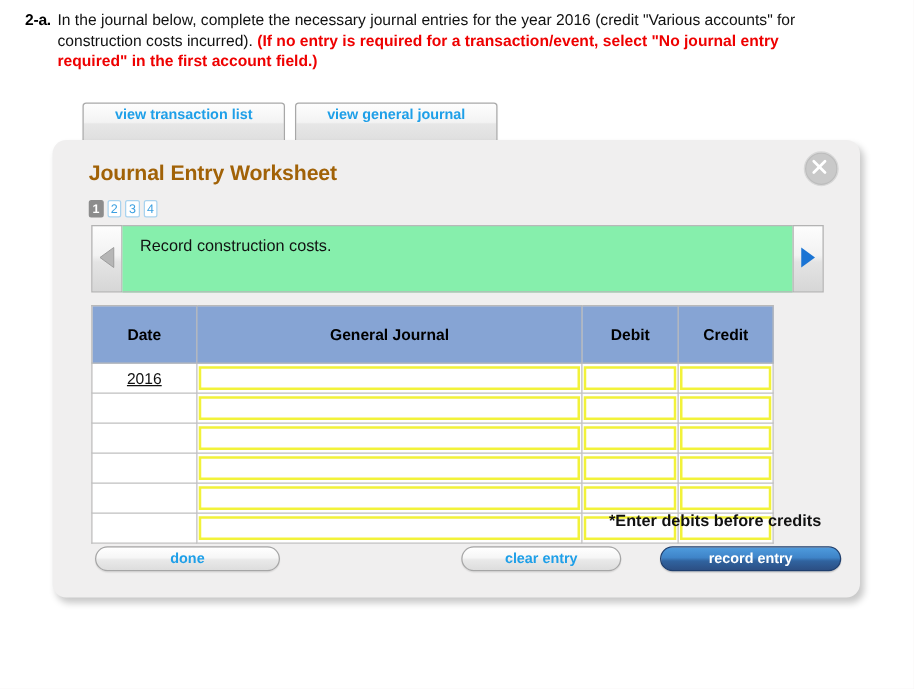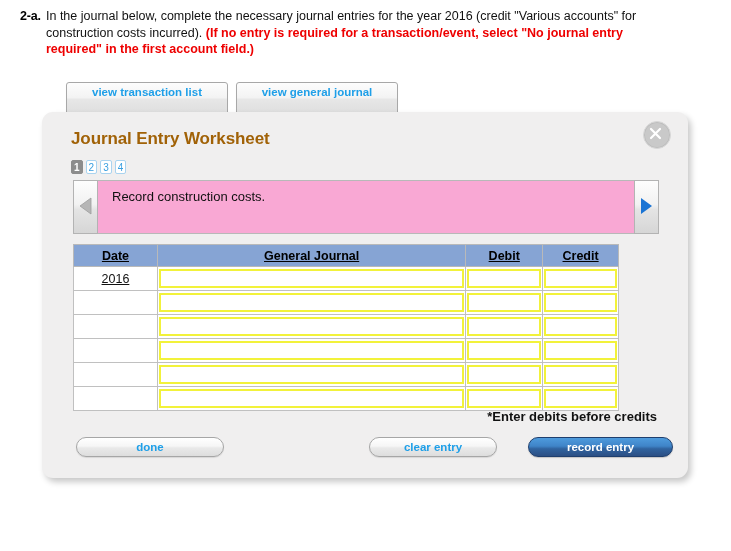--- a/index.html
+++ b/index.html
@@ -157,21 +157,21 @@
     border: 1px solid #b3b3b3;
     background: linear-gradient(to bottom, #fdfdfd 0%, #f2f2f2 45%, #e4e4e4 55%, #d6d6d6 100%);
     box-sizing: border-box;
     display: flex;
     align-items: center;
     justify-content: center;
     cursor: pointer;
   }
   #instruction-box {
     flex: 1 1 auto;
-    background: #f9a8d4;
+    background: #86efac;
     border: 1px solid #b8b8b8;
     border-left: none;
     border-right: none;
     box-sizing: border-box;
     padding: 8px 0 0 14px;
   }
   #instruction-text {
     font-size: 13px;
     color: #111;
   }
@@ -186,22 +186,21 @@
     table-layout: fixed;
   }
   #journal-table th {
     background: #86a4d4;
     border: 1px solid #b9b9b9;
     height: 21px;
     font-size: 12.5px;
     font-weight: bold;
     color: #000;
     text-align: center;
-    padding: 0;
-    text-decoration: underline;
+    padding: 12px;
   }
   .col-date   { width: 83px; }
   .col-gj     { width: 305px; }
   .col-debit  { width: 76px; }
   .col-credit { width: 75px; }
 
   #journal-table td {
     border: 1px solid #c0c0c0;
     background: #ffffff;
     height: 21px;

